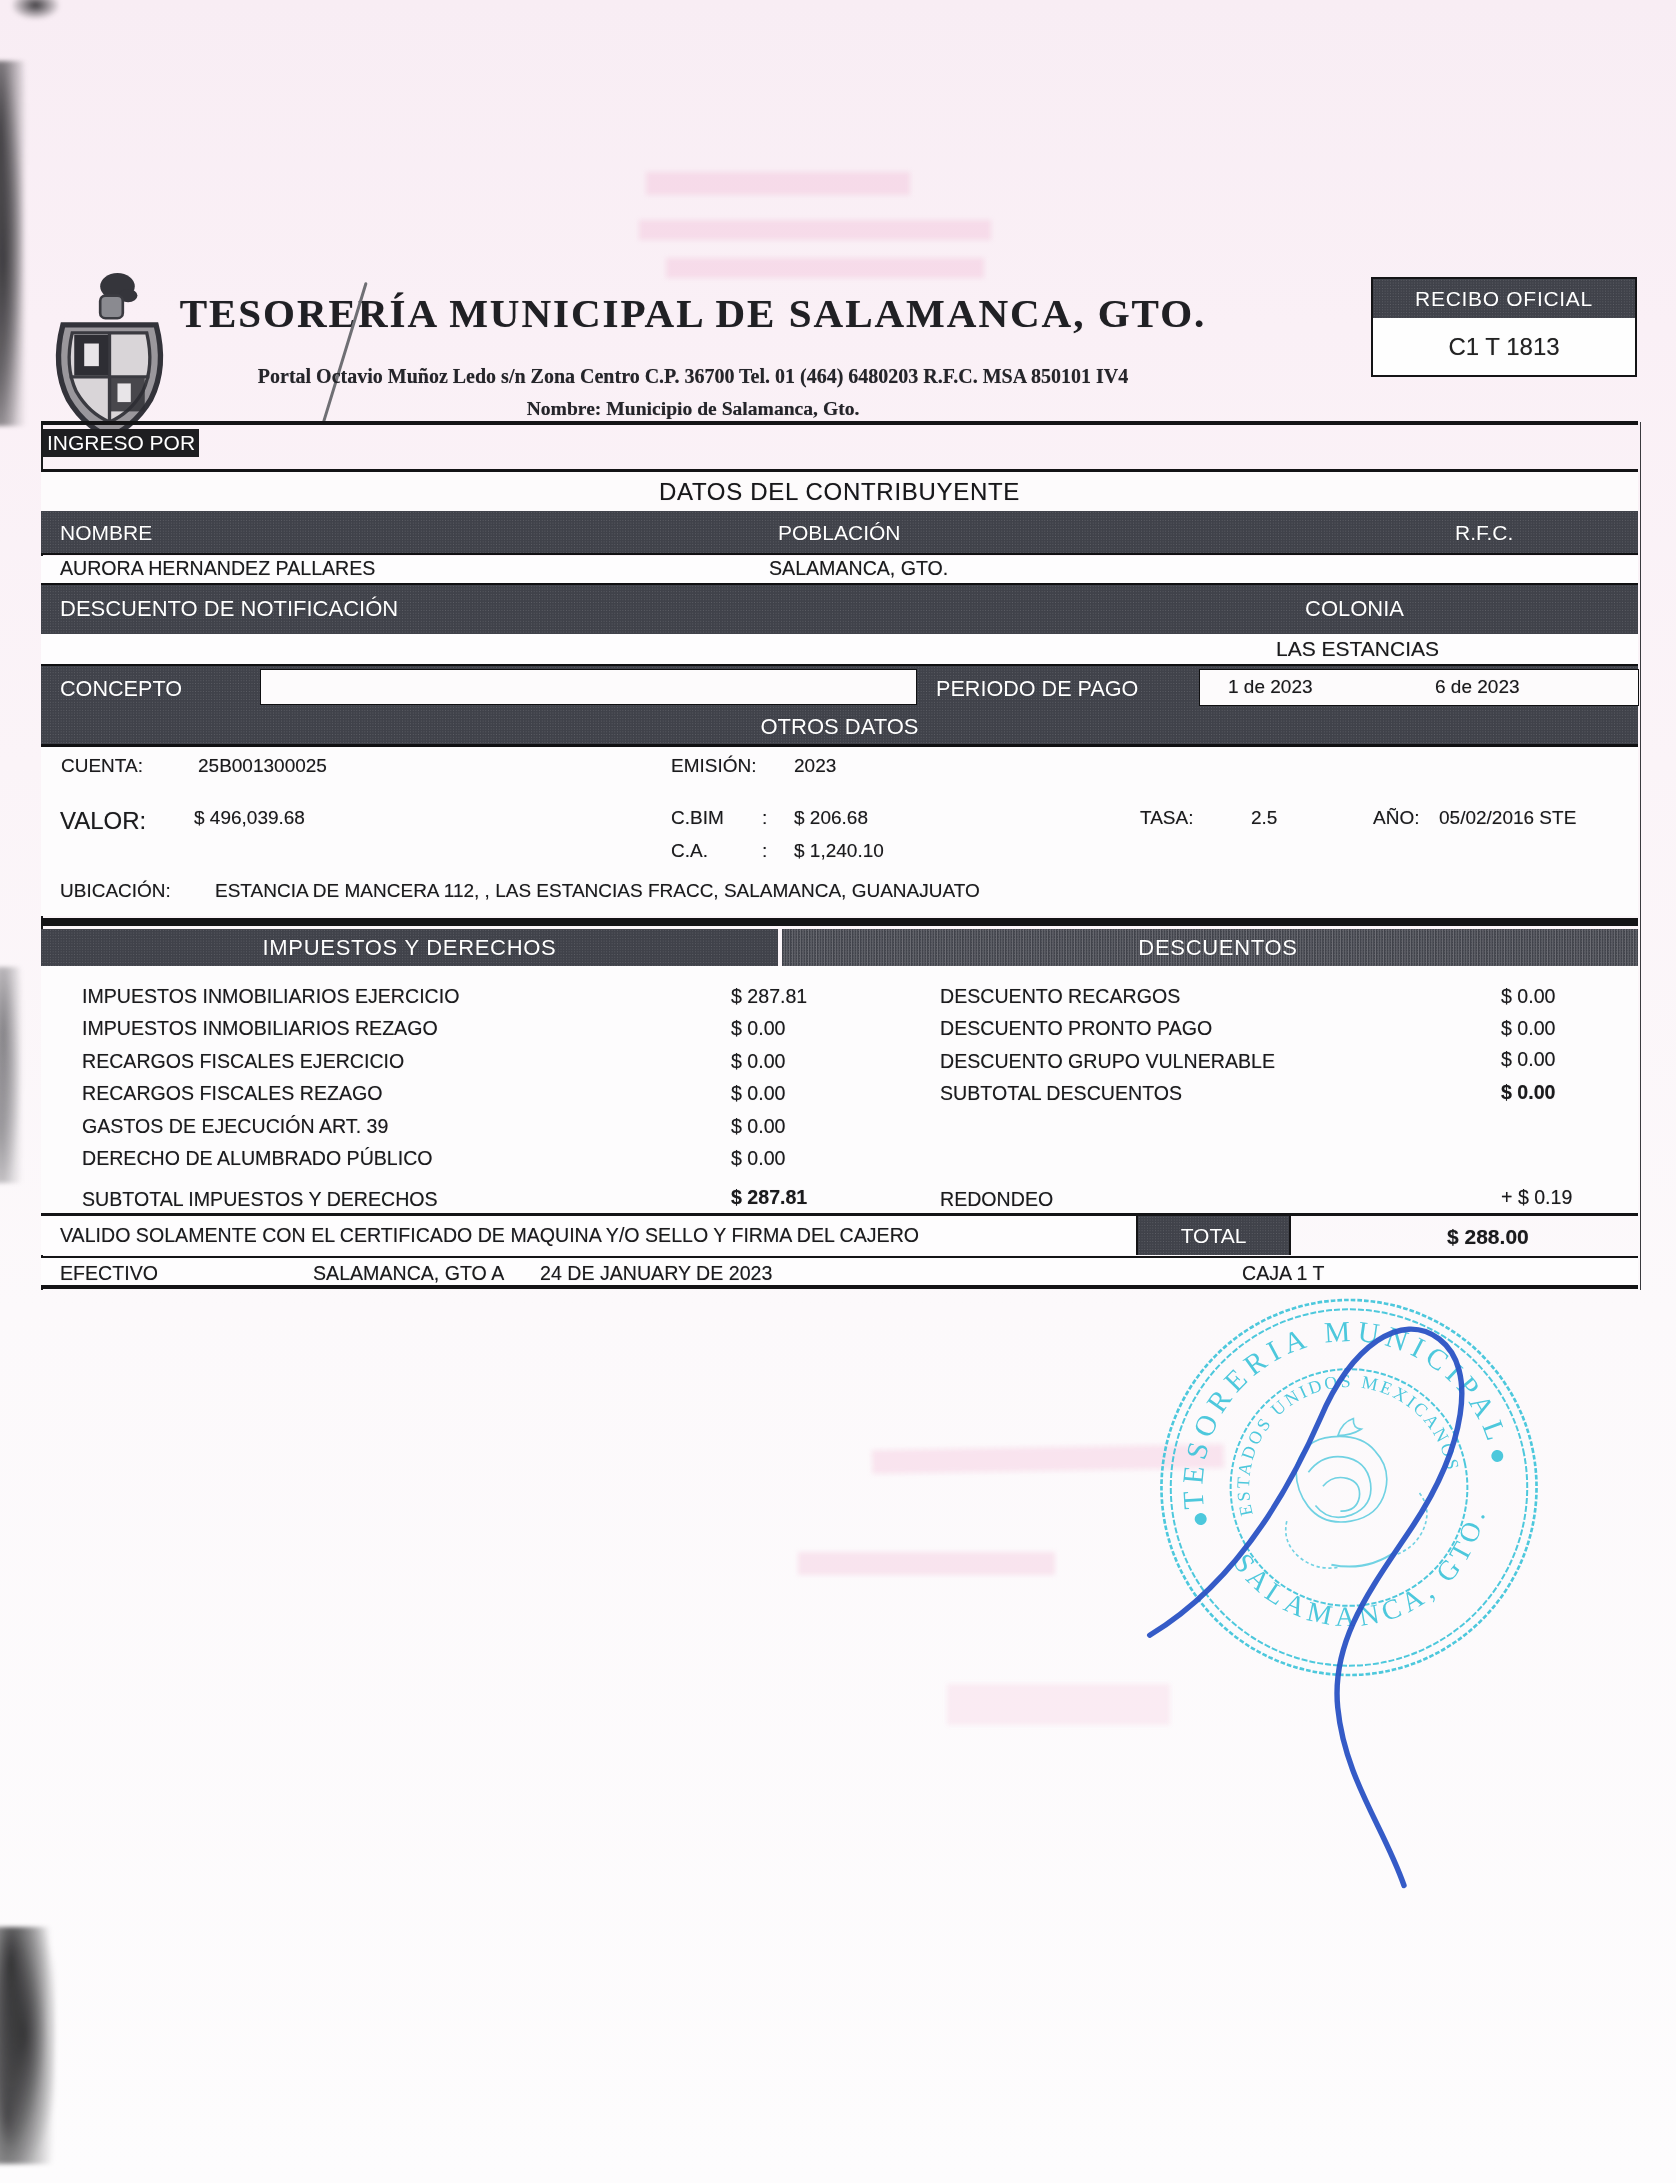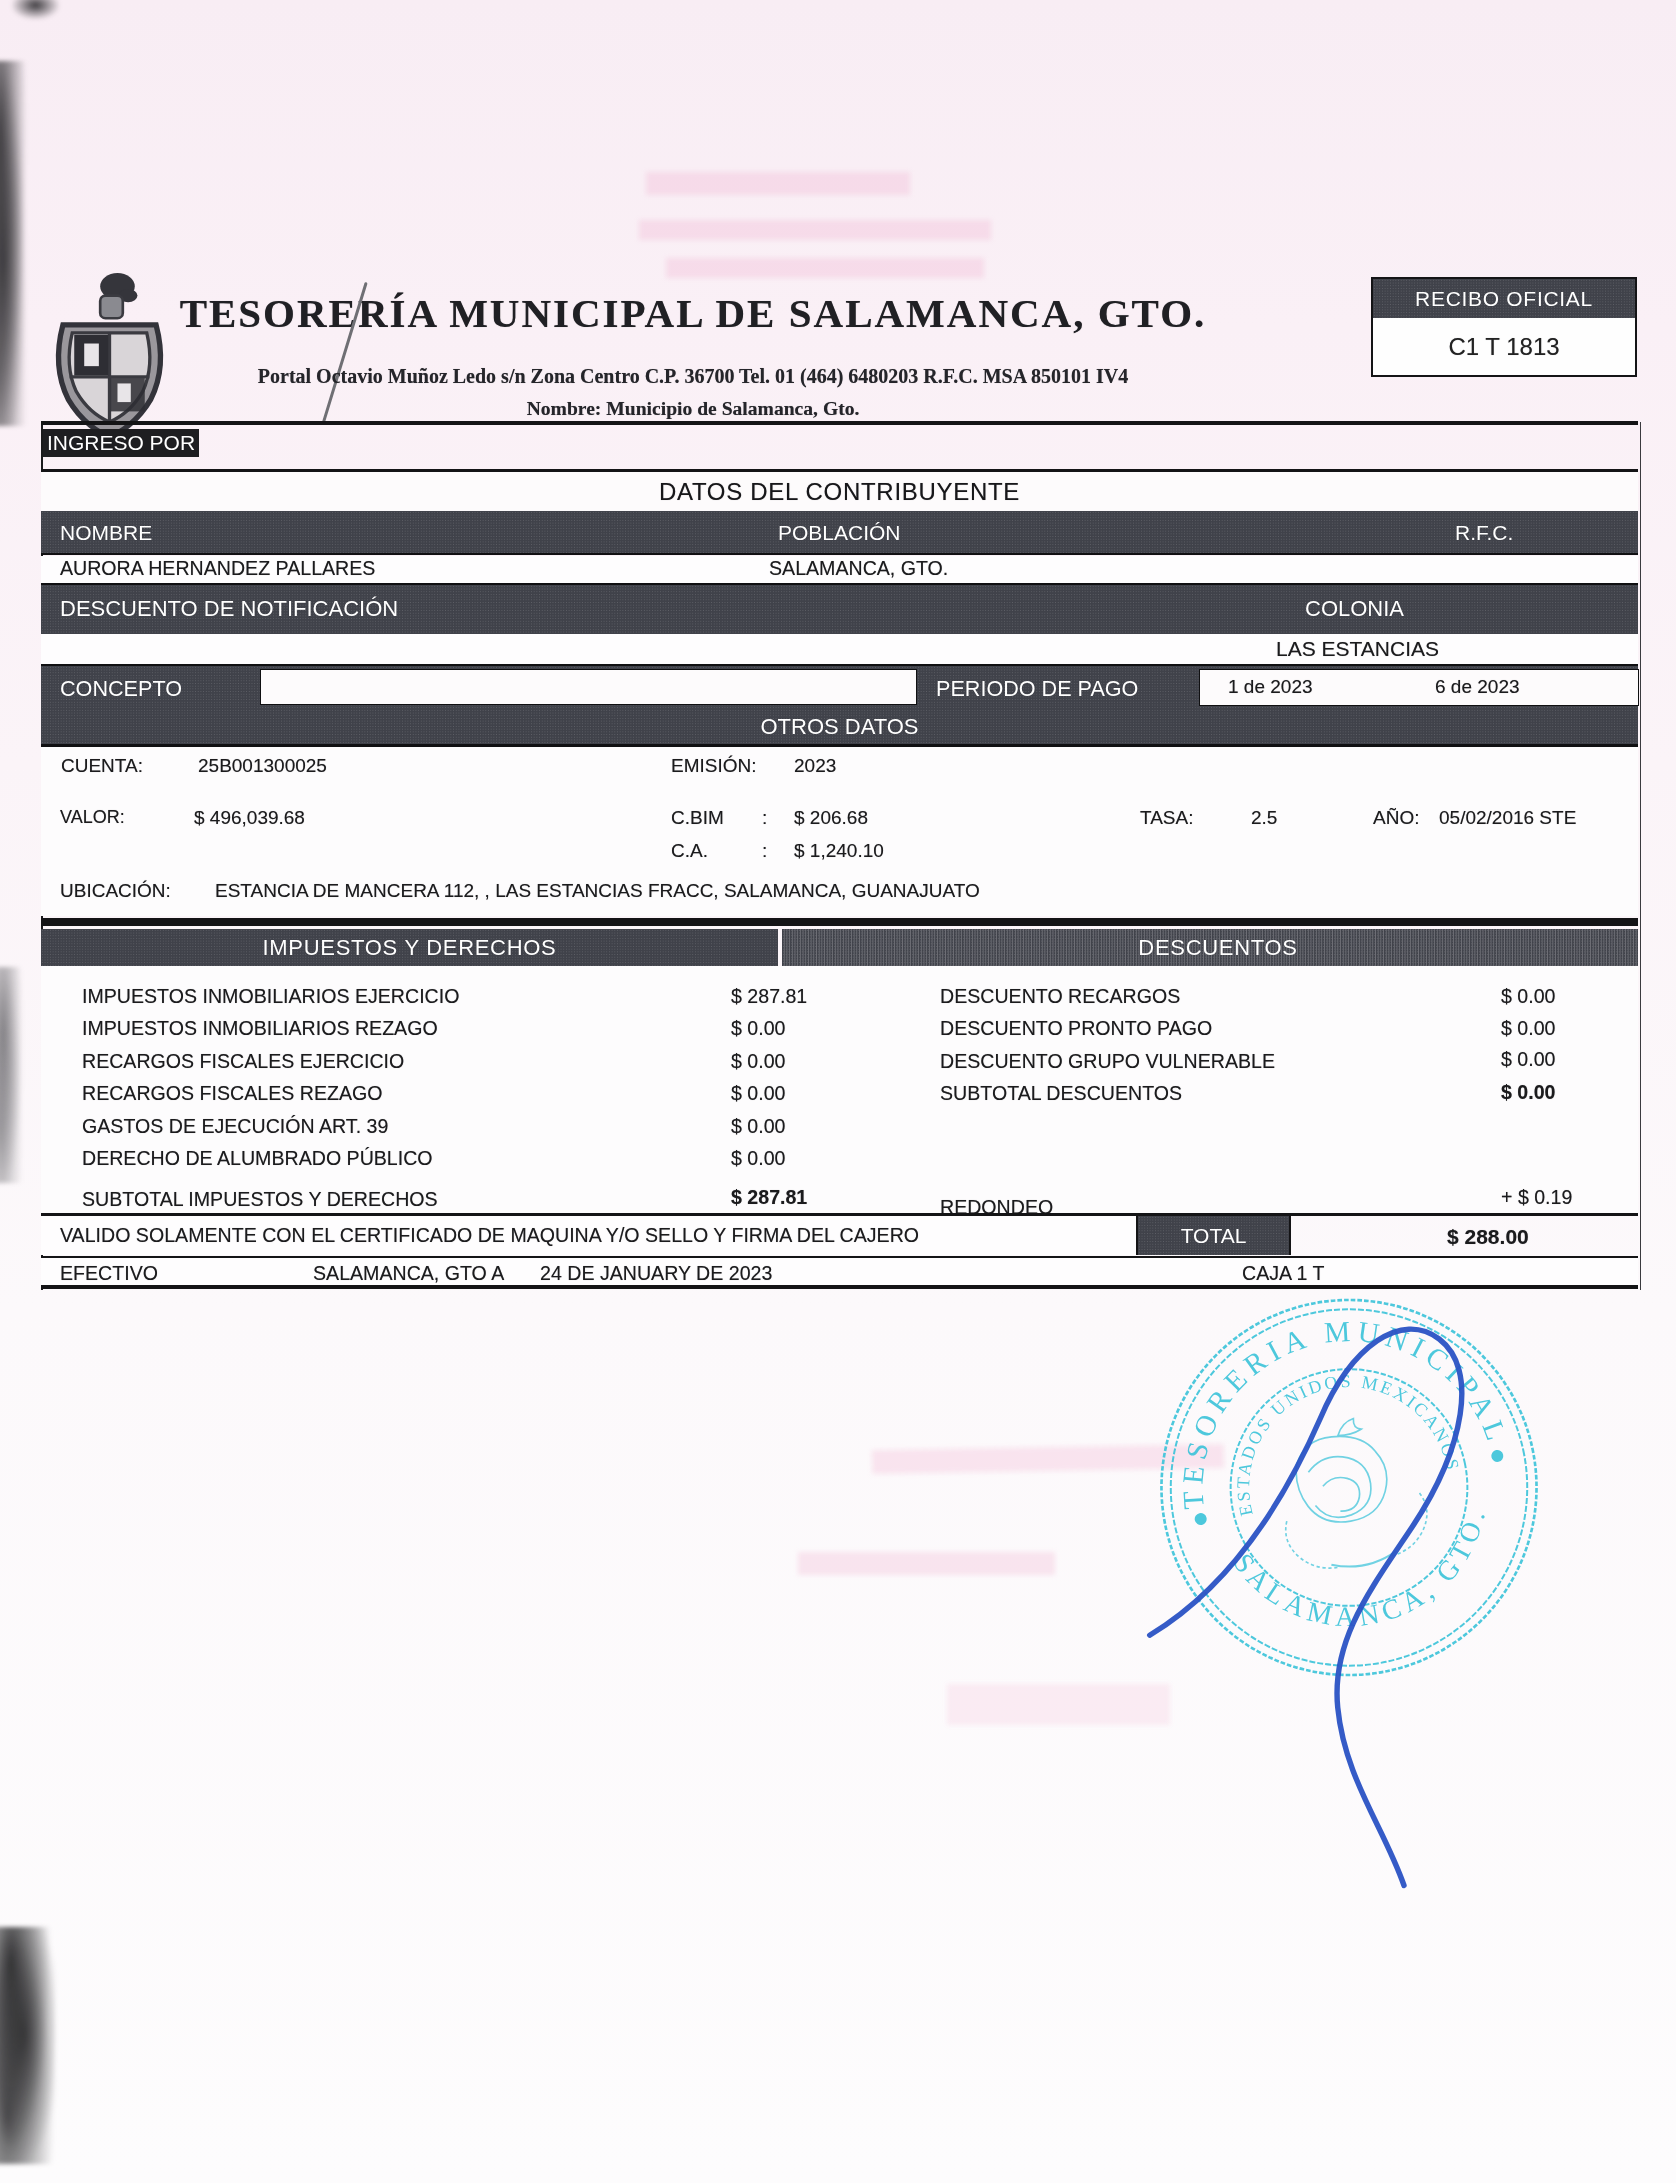--- a/index.html
+++ b/index.html
@@ -102,21 +102,21 @@
   </div>
 
   <div class="abs band cent scan" style="left:41px;top:709px;width:1597px;height:35px;font-size:22px;border-bottom:3.4px solid #101012;">OTROS DATOS</div>
 
   <div class="abs" style="left:41px;top:747px;width:1597px;height:169px;background:#fdfcfd;">
     <span class="scan" style="position:absolute;left:20px;top:8px;font-size:19px;">CUENTA:</span>
     <span class="scan" style="position:absolute;left:157px;top:8px;font-size:19px;">25B001300025</span>
     <span class="scan" style="position:absolute;left:630px;top:8px;font-size:19px;">EMISIÓN:</span>
     <span class="scan" style="position:absolute;left:753px;top:8px;font-size:19px;">2023</span>
 
-    <span class="scan" style="position:absolute;left:19px;top:60px;font-size:18px;">VALOR:</span>
+    <span class="scan" style="position:absolute;left:19px;top:60px;font-size:24px;">VALOR:</span>
     <span class="scan" style="position:absolute;left:153px;top:60px;font-size:19px;">$ 496,039.68</span>
     <span class="scan" style="position:absolute;left:630px;top:60px;font-size:19px;">C.BIM</span>
     <span class="scan" style="position:absolute;left:721px;top:60px;font-size:19px;">:</span>
     <span class="scan" style="position:absolute;left:753px;top:60px;font-size:19px;">$ 206.68</span>
     <span class="scan" style="position:absolute;left:1099px;top:60px;font-size:19px;">TASA:</span>
     <span class="scan" style="position:absolute;left:1210px;top:60px;font-size:19px;">2.5</span>
     <span class="scan" style="position:absolute;left:1332px;top:60px;font-size:19px;">AÑO:</span>
     <span class="scan" style="position:absolute;left:1398px;top:60px;font-size:19px;">05/02/2016 STE</span>
 
     <span class="scan" style="position:absolute;left:630px;top:93px;font-size:19px;">C.A.</span>
@@ -177,21 +177,21 @@
       </div>
     <div>
         <span class="abs rt scan" style="left:899px;top:84px;width:406px;">DESCUENTO GRUPO VULNERABLE</span>
         <span class="abs rt scan" style="left:1460px;top:82px;width:125px;">$ 0.00</span>
       </div>
     <div>
       <span class="abs rt scan" style="left:899px;top:116px;width:406px;">SUBTOTAL DESCUENTOS</span>
       <span class="abs rt scan" style="left:1460px;top:115px;width:125px;font-weight:bold;">$ 0.00</span>
     </div>
     <div>
-      <span class="abs rt scan" style="left:899px;top:230px;width:406px;">REDONDEO</span>
+      <span class="abs rt scan" style="left:899px;top:222px;width:406px;">REDONDEO</span>
       <span class="abs rt scan" style="left:1460px;top:220px;width:128px;">+ $ 0.19</span>
     </div>
   </div>
 
   <div class="rule" style="left:41px;top:1213px;width:1597px;height:3.4px;"></div>
   <div class="abs" style="left:41px;top:1216px;width:1095px;height:39px;background:#fefdfe;border-right:2px solid #141416;">
     <span class="abs vcent scan" style="left:19px;top:0;height:39px;font-size:19.6px;">VALIDO SOLAMENTE CON EL CERTIFICADO DE MAQUINA Y/O SELLO Y FIRMA DEL CAJERO</span>
   </div>
   <div class="abs band cent scan" style="left:1138px;top:1216px;width:151px;height:39px;font-size:21px;border-right:2px solid #141416;">TOTAL</div>
   <span class="abs rt scan" style="left:1447px;top:1225px;width:179px;font-size:21px;font-weight:bold;">$ 288.00</span>

